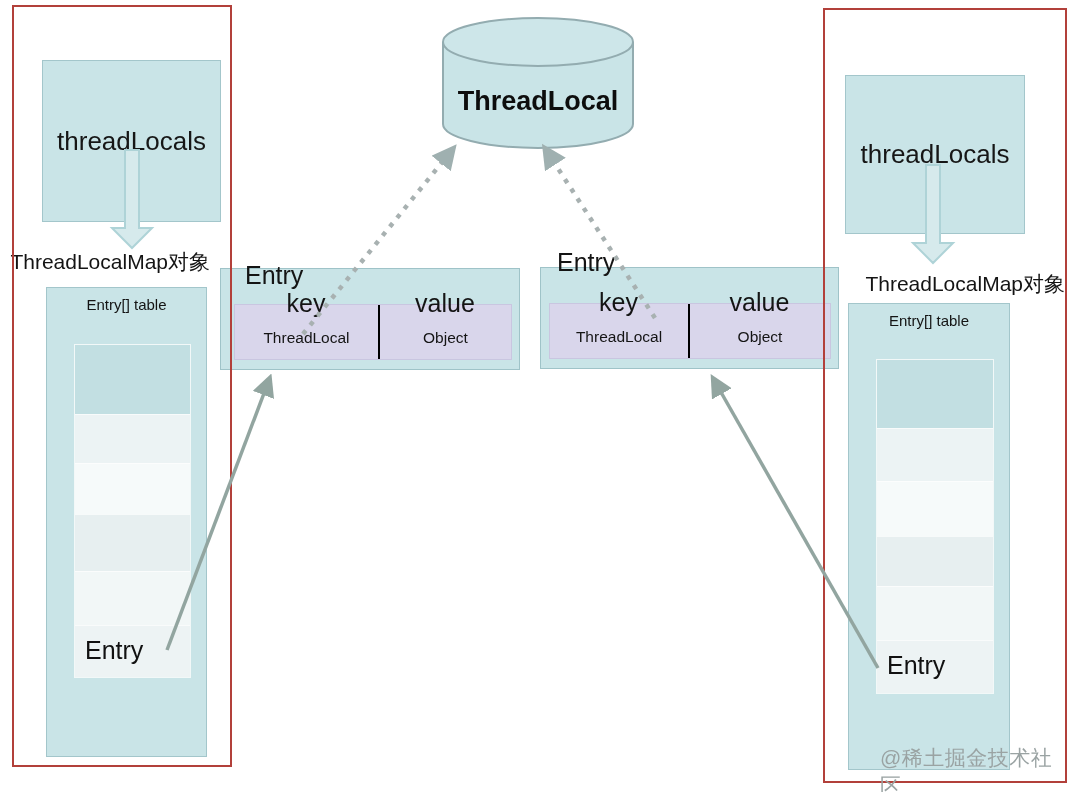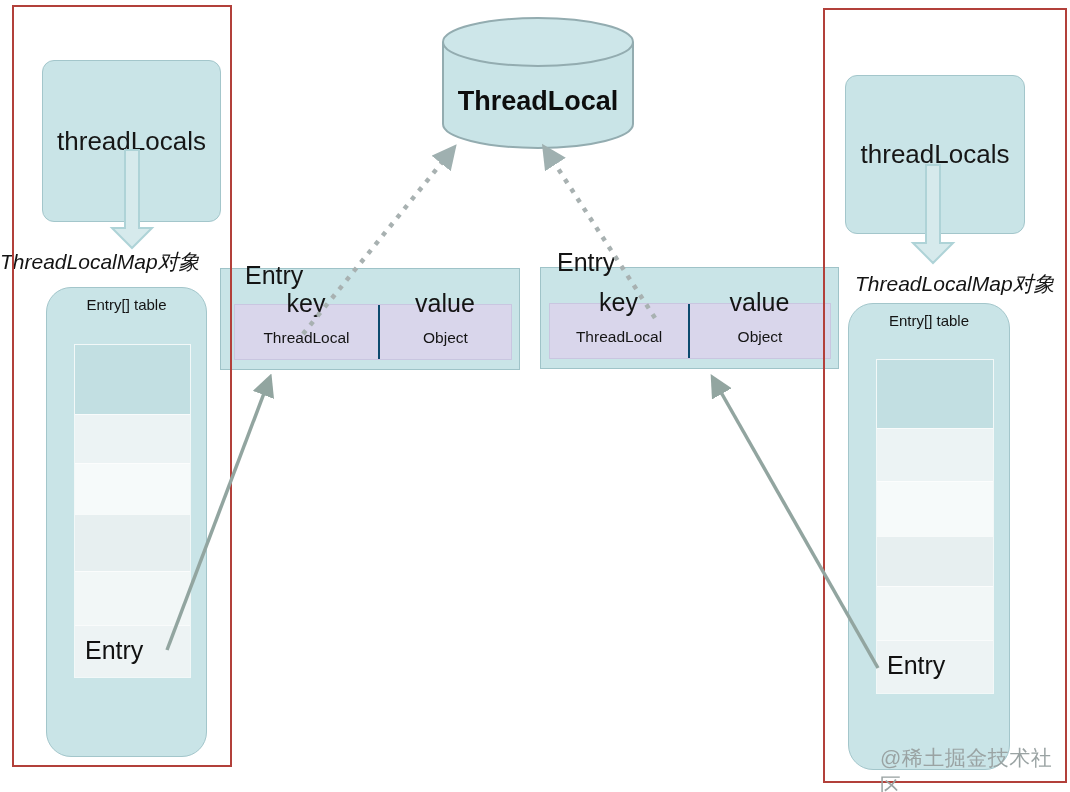--- a/index.html
+++ b/index.html
@@ -12,24 +12,24 @@
     position:absolute;border:2px solid #b2403a;background:transparent;z-index:4;
     pointer-events:none;
   }
   .thread-title{
     position:absolute;left:0;right:0;text-align:center;font-size:28px;color:#161616;
   }
   
   .teal{background:#c9e4e7;border:1px solid #a3c6cb;}
   .var-box{
     position:absolute;display:flex;align-items:center;justify-content:center;
-    font-size:26px;color:#161616;z-index:2;border-radius:12px;
+    font-size:26px;color:#161616;z-index:2;
   }
-  .map-label{position:absolute;font-size:21px;text-align:left;color:#141414;z-index:3;font-style:italic;}
-  .table-box{position:absolute;z-index:2;border-radius:25px;}
+  .map-label{position:absolute;font-size:21px;text-align:right;color:#141414;z-index:3;}
+  .table-box{position:absolute;z-index:2;}
   .table-title{position:absolute;top:8px;left:0;right:0;text-align:center;font-size:15px;color:#141414;}
   .cell-col{position:absolute;display:flex;flex-direction:column;border:1px solid #f2f8f8;box-sizing:border-box;}
   .cell{width:100%;box-sizing:border-box;border-top:1px solid rgba(255,255,255,0.65);}
   .cell:first-child{border-top:none;}
   .c-teal {background:#c2dfe2;}
   .c-l1{background:#ecf3f4;}
   .c-l2{background:#f6fafa;}
   .c-l3{background:#e7eff0;}
   .c-l4{background:#f2f7f7;}
   .c-l5{background:#edf3f4;}
@@ -40,21 +40,21 @@
   .detail-headers{position:absolute;display:flex;z-index:3;}
   .detail-headers span{display:block;text-align:center;font-size:25px;color:#141414;}
   .purple-row{
     position:absolute;display:flex;background:#d9d6eb;border:1px solid #c9c6e0;
     box-sizing:border-box;z-index:2;
   }
   .purple-cell{
     display:flex;align-items:flex-start;justify-content:center;
     padding-top:24px;font-size:15.5px;color:#141414;box-sizing:border-box;
   }
-  .purple-cell.second{border-left:2px solid #0c4a6e;}
+  .purple-cell.second{border-left:2px solid #000000;}
   
   .cyl-label{
     position:absolute;left:443px;top:86px;width:190px;text-align:center;
     font-weight:bold;font-size:27px;color:#0d0d0d;z-index:11;
   }
   .watermark{
     position:absolute;left:880px;top:744px;width:190px;font-size:21px;
     color:#9aa3a3;z-index:12;letter-spacing:0.5px;
   }
   #arrow-layer{position:absolute;left:0;top:0;z-index:10;pointer-events:none;}

